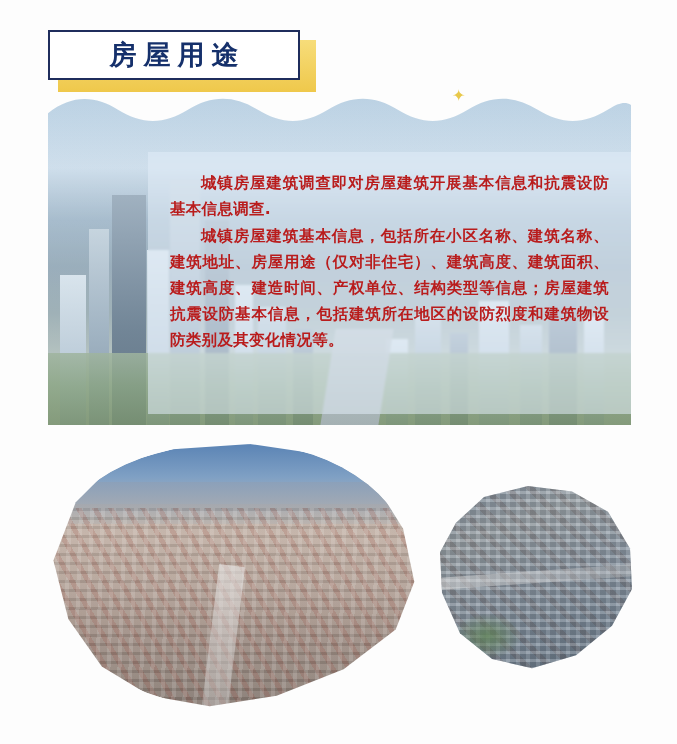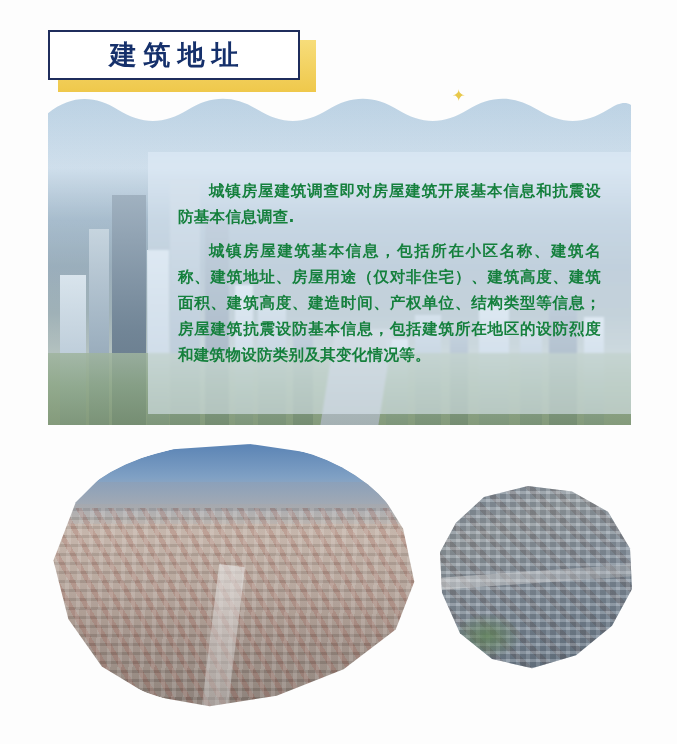--- a/index.html
+++ b/index.html
@@ -121,22 +121,22 @@
     left: 148px;
     top: 152px;
     width: 483px;
     height: 262px;
     background: rgba(225,236,247,0.55);
     backdrop-filter: blur(1px);
     box-sizing: border-box;
     padding: 18px 22px 10px 22px;
   }
   .text-panel p {
-    margin: 8px;
-    color: #15803d;
+    margin: 0;
+    color: #b91c1c;
     font-size: 15.5px;
     line-height: 26px;
     font-weight: bold;
     letter-spacing: .3px;
     font-family: "DejaVu Sans", "Liberation Sans", sans-serif;
     text-align: justify;
   }
   .text-panel p.first { text-indent: 2em; margin-bottom: 1px; }
   .text-panel p.second { text-indent: 2em; }
 
@@ -225,21 +225,21 @@
   }
 </style>
 </head>
 <body>
 
 <div class="page">
 
   <div class="title-wrap">
     <div class="title-shadow"></div>
     <div class="title-box"></div>
-    <div class="title-text">建筑地址</div>
+    <div class="title-text">房屋用途</div>
   </div>
 
   <div class="sparkle s1">✦</div>
   <div class="sparkle s2">✦</div>
   <div class="sparkle s3">✦</div>
 
   <div class="hero">
     <svg width="0" height="0" style="position:absolute">
       <defs>
         <clipPath id="waveClip" clipPathUnits="objectBoundingBox">

